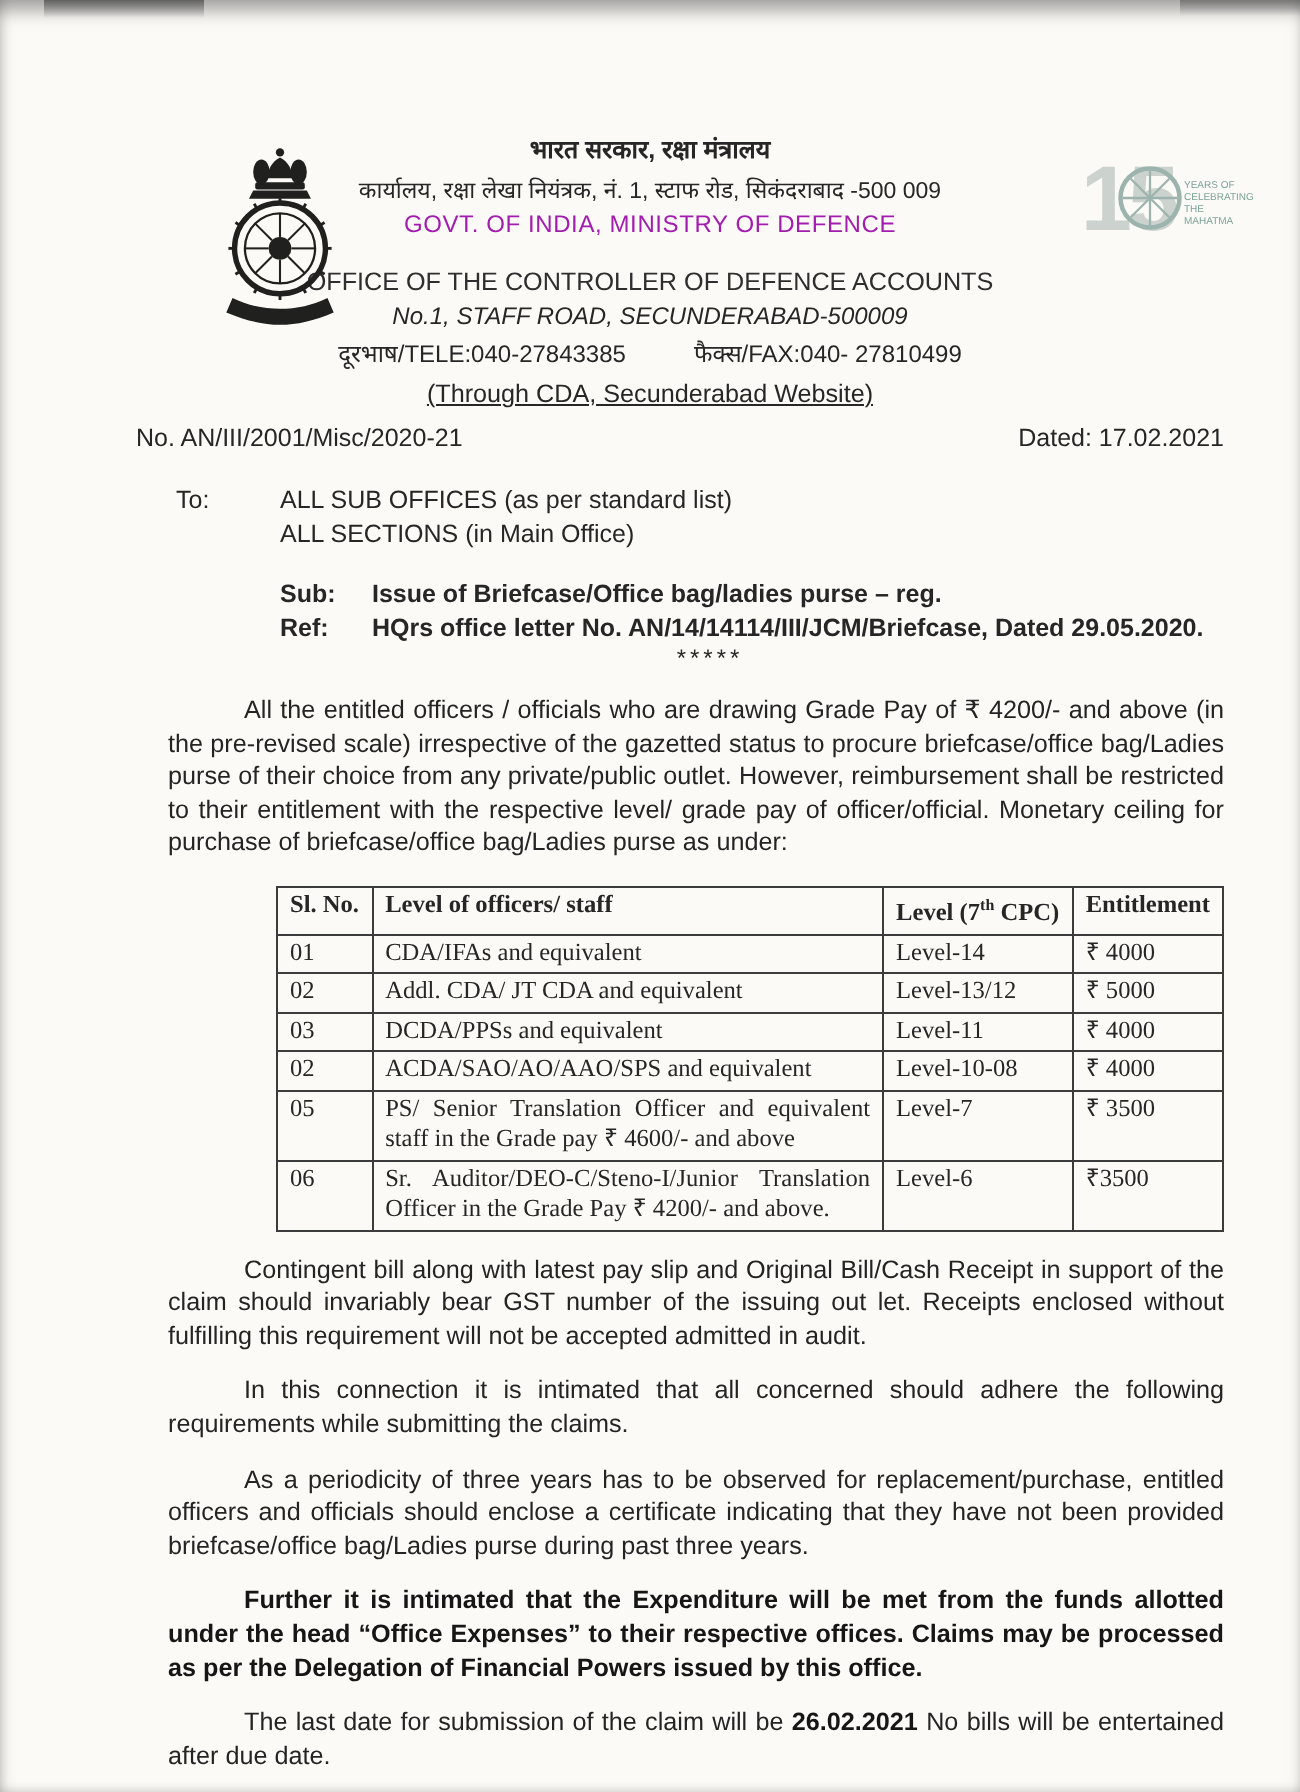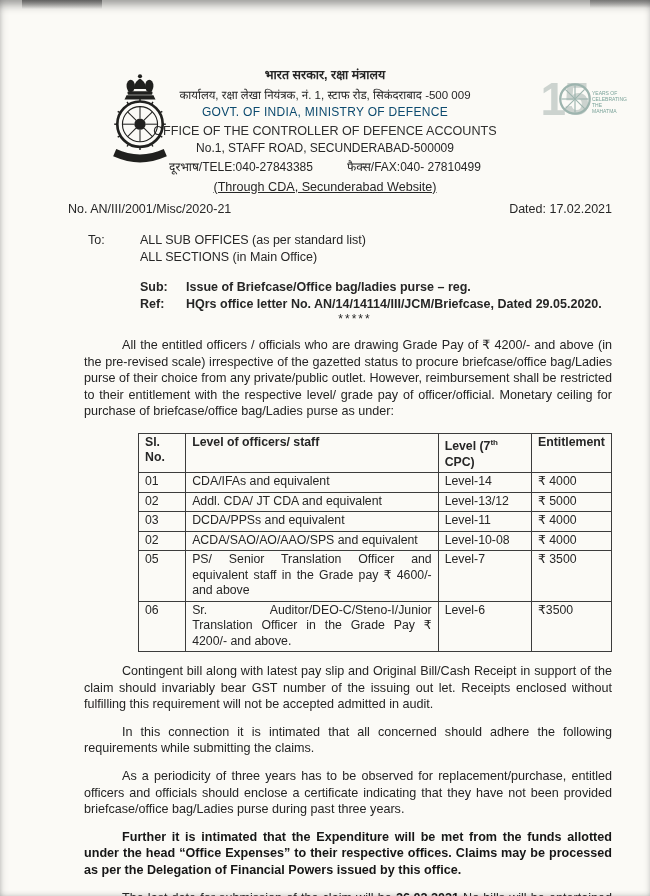--- a/index.html
+++ b/index.html
@@ -15,23 +15,23 @@
   }
   .corner-tl { position:absolute; top:0; left:22px; width:80px; height:9px;
     background:linear-gradient(180deg, rgba(60,60,60,.65), rgba(60,60,60,0)); }
   .corner-tr { position:absolute; top:0; right:0; width:60px; height:8px;
     background:linear-gradient(180deg, rgba(70,70,70,.5), rgba(70,70,70,0)); }
 
   
   .letterhead { position:relative; padding-top:66px; text-align:center; }
   .hindi-title   { font-size:12.5px; font-weight:bold; }
   .hindi-address { font-size:11.5px; margin-top:4px; }
-  .govt-line     { font-size:12px;   margin-top:3px; letter-spacing:.3px; color:#0c4a6e;text-align:center; }
-  .office-line   { font-size:12.6px; margin-top:5px; color:#2e2e2e; }
-  .address-line  { font-size:12px;   margin-top:3px; }
+  .govt-line     { font-size:12px;   margin-top:3px; letter-spacing:.3px; color:#a21caf;text-align:center; }
+  .office-line   { font-size:12.6px; margin-top:15px; color:#2e2e2e; }
+  .address-line  { font-size:12px;   margin-top:3px;font-style:italic; }
   .contact-line  { font-size:12px;   margin-top:3px; }
   .contact-line .gap { display:inline-block; width:34px; }
   .through-line  { font-size:12.6px; font-weight:normal; text-decoration:underline; margin-top:5px; }
 
   .emblem { position:absolute; left:108px; top:72px; width:64px; height:92px; }
   .anniv  { position:absolute; left:514px; top:76px; width:100px; height:70px; }
   .anniv-num { font-size:46px; line-height:46px; font-weight:bold; color:#ccd3cf; letter-spacing:-2px; }
   .anniv-wheel { position:absolute; left:44px; top:6px; }
   .anniv-caption { position:absolute; left:78px; top:14px; width:26px;
     font-size:5px; line-height:6px; color:#7ba39a; text-align:left; }
@@ -51,21 +51,21 @@
 
   
   .content { padding:0 38px 0 55px; font-size:12.6px; line-height:16.6px; }
   .para { margin-left:29px; text-align:justify; text-indent:38px; margin-top:11px; color:#242424; }
   .para.bold { font-weight:bold; color:#161616; }
   .bold-inline { font-weight:bold; color:#161616; }
 
   
   .ceiling-table { border-collapse:collapse; margin:13px 0 0 83px; font-size:12.3px; line-height:15.5px; }
   .ceiling-table th, .ceiling-table td {
-    border:1px solid #3c3c3c; padding:1px 6px 2px 6px; vertical-align:top; text-align:left; }
+    border:1px solid #3c3c3c; padding:1px 6px 2px 6px; vertical-align:top; text-align:left;font-family:Liberation Serif, serif; }
   .ceiling-table th { font-weight:bold; }
   .col-sl    { width:48px; }
   .col-staff { width:258px; }
   .col-level { width:96px; }
   .col-amt   { width:72px; }
   td.cell-staff { text-align:justify; }
   sup { font-size:8px; }
 </style>
 </head>
 <body>

